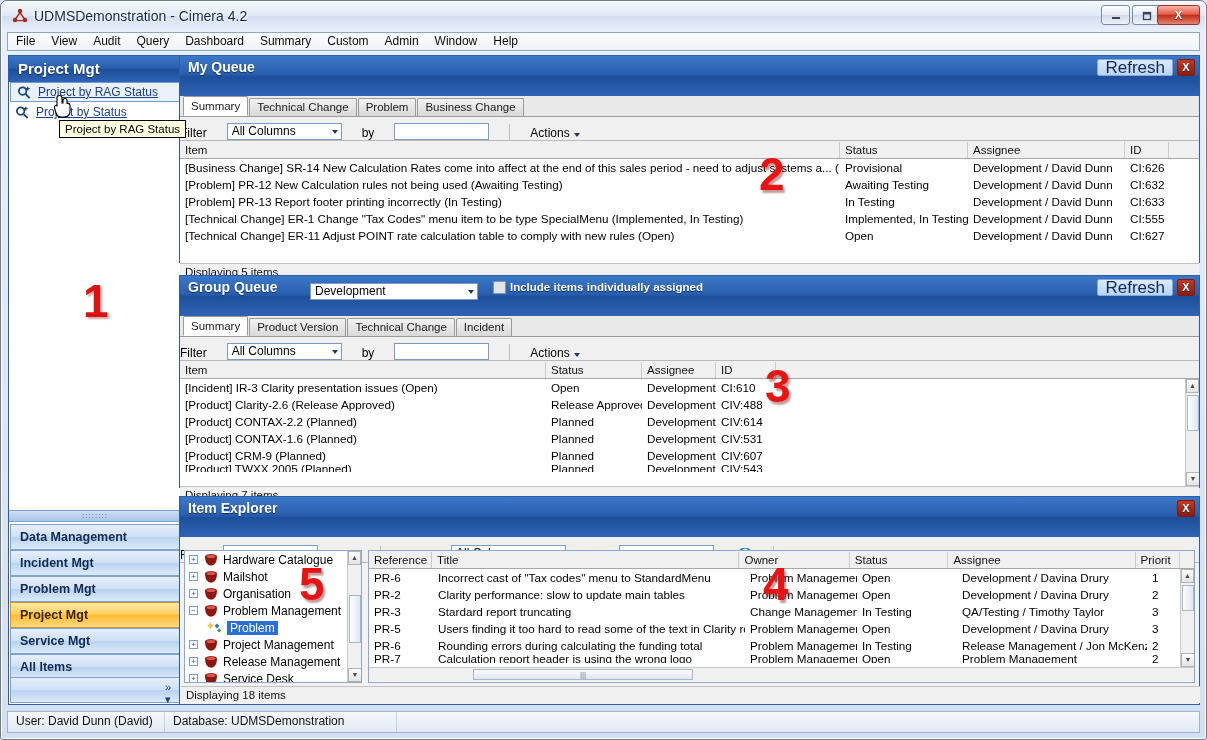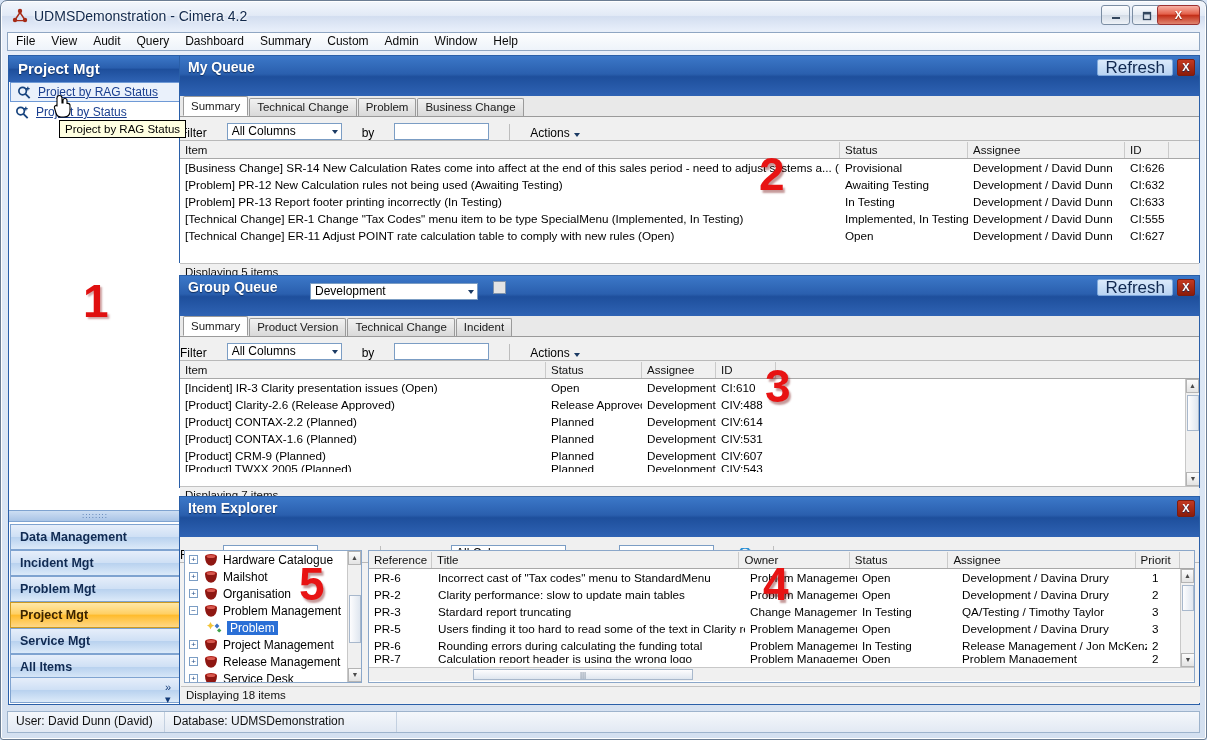--- a/index.html
+++ b/index.html
@@ -385,20 +385,21 @@
   <div class="panel" style="left:178px;top:274px;width:1021px;height:213px;">
     <div class="panel-head">
       <span>Group Queue</span>
       <span style="position:absolute;left:130px;top:3px;">
         <span class="combo" style="display:inline-block;width:168px;font-weight:normal;text-shadow:none;vertical-align:middle;">
           <span>Development</span>
           <span class="arrow"></span>
         </span>
       </span>
       <span style="position:absolute;left:313px;top:5px;width:11px;height:11px;border:1px solid #7e93ad;background:#e4e4e4;"></span>
+      <span style="position:absolute;left:330px;top:0;font-size:11.5px;line-height:23px;">Include items individually assigned</span>
       <span class="refresh">Refresh</span>
       <span class="closebox">X</span>
     </div>
 
     <div class="tabstrip">
       <div class="tab active">Summary</div>
       <div class="tab">Product Version</div>
       <div class="tab">Technical Change</div>
       <div class="tab">Incident</div>
     </div>

